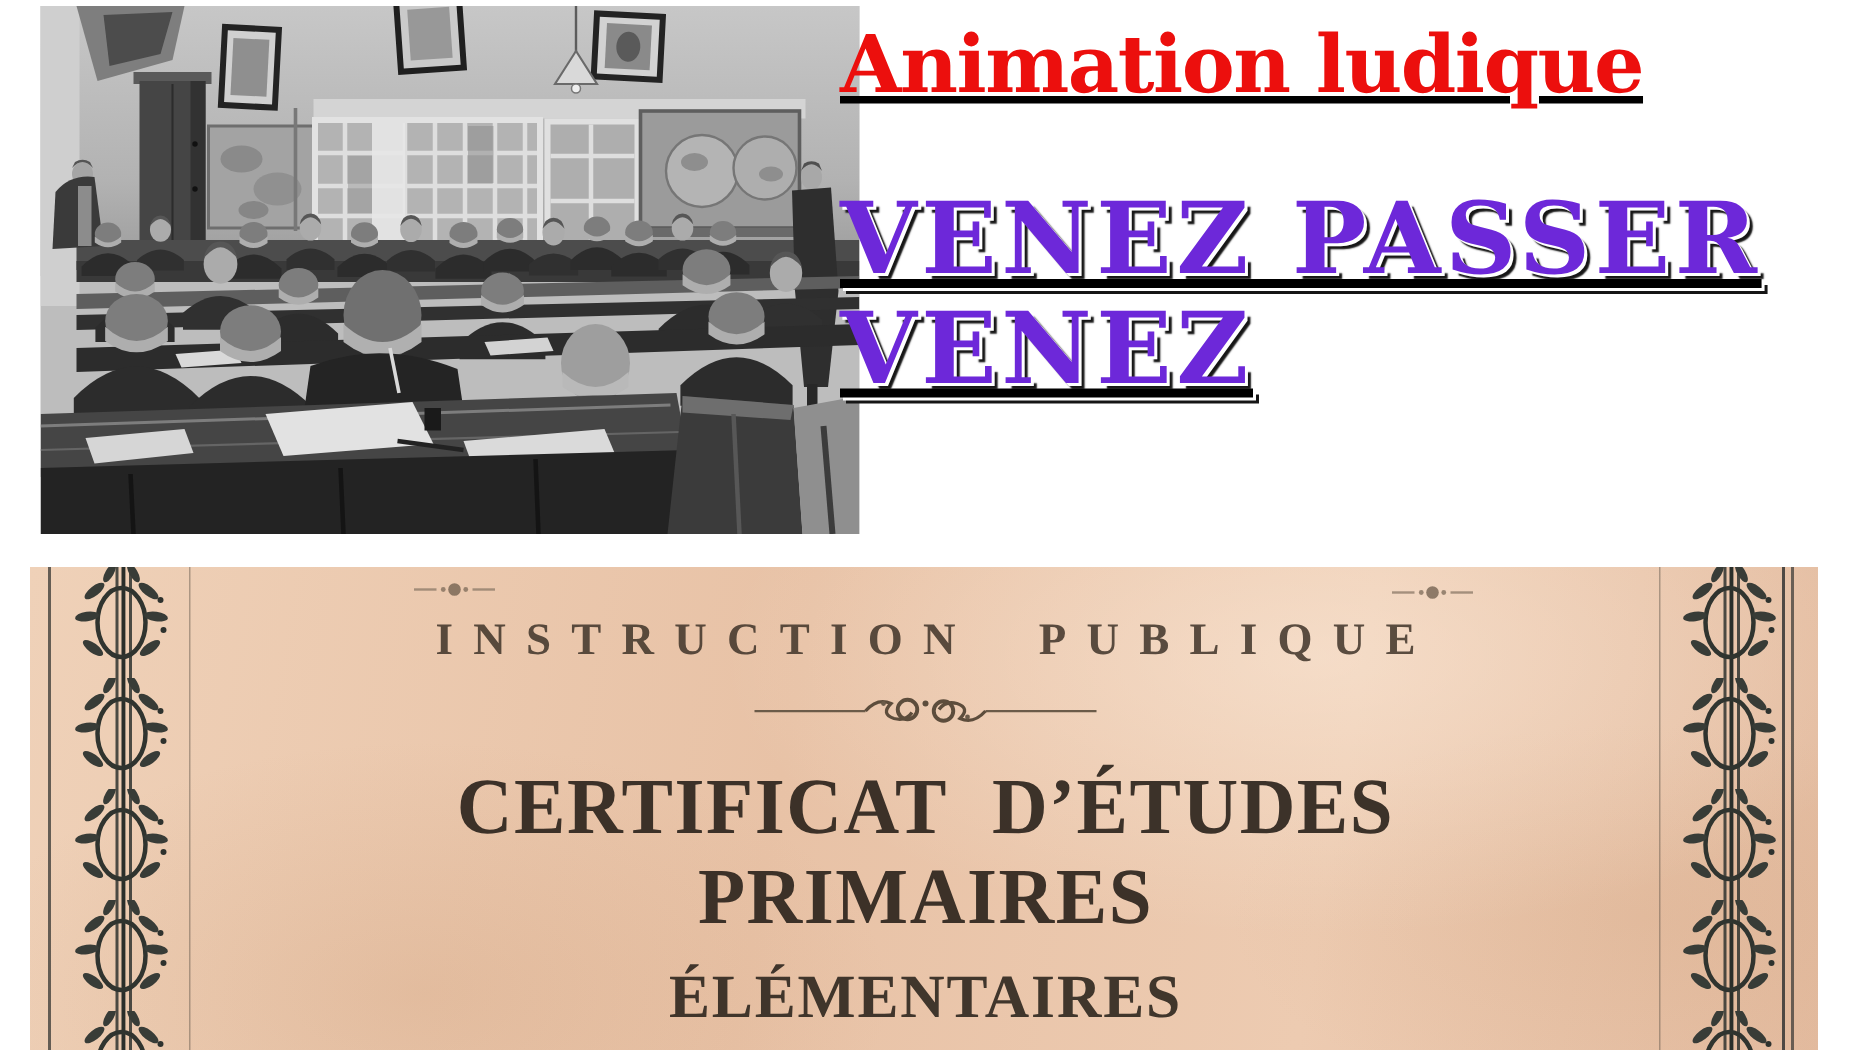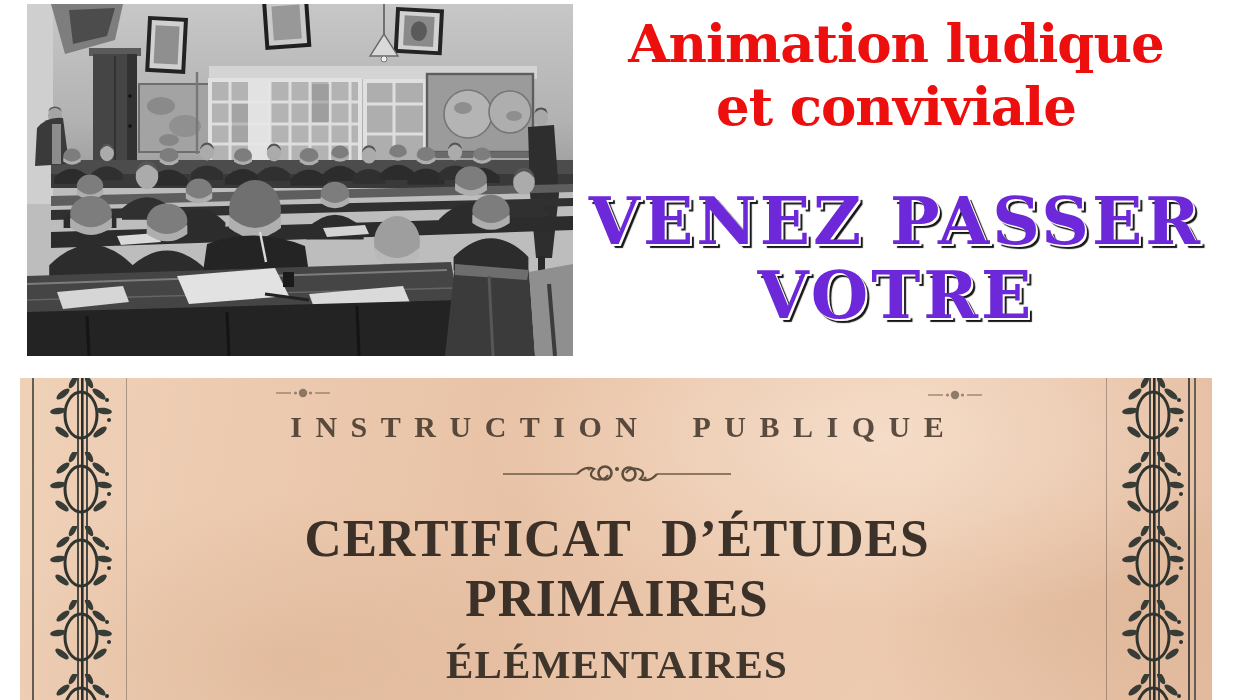--- a/index.html
+++ b/index.html
@@ -10,21 +10,21 @@
 
   
   .photo{
     position:absolute;left:27px;top:4px;width:546px;height:352px;
     background:#bdbdbd;overflow:hidden;
   }
   .photo svg{display:block;width:100%;height:100%;}
 
   
   .right-col{
-    position:absolute;left:560px;top:0;width:672px;text-align:center;
+    position:absolute;left:560px;top:0;width:672px;text-align:left;text-decoration:underline;
   }
   .tagline{
     margin-top:12px;
     font-family:"DejaVu Serif",serif;font-weight:bold;
     font-size:53px;line-height:1.18;letter-spacing:-1px;
   }
   .headline{
     margin-top:48px;
     font-family:"DejaVu Serif",serif;font-weight:bold;
     font-size:66px;line-height:1.12;letter-spacing:3px;
@@ -266,25 +266,24 @@
       </g>
 
       <polygon points="502,268 546,260 546,352 508,352" fill="#8f8f8f"></polygon>
       <line x1="522" y1="280" x2="528" y2="352" stroke="#3c3c3c" stroke-width="4"></line>
     </svg>
   </div>
 
   <div class="right-col">
     <div class="tagline" style="color:#ec0f0d;">
       <div>Animation ludique</div>
-      <div>et conviviale</div>
     </div>
     <div class="headline" style="color: #6d28d9;">
       <div>VENEZ PASSER</div>
-      <div>VOTRE</div>
+      <div>VENEZ</div>
     </div>
   </div>
 
   <div class="certificate">
 
     <div class="rule rule-l-outer"></div>
     <div class="rule rule-l-inner"></div>
     <div class="rule rule-r-inner"></div>
     <div class="rule rule-r-a"></div>
     <div class="rule rule-r-b"></div>

